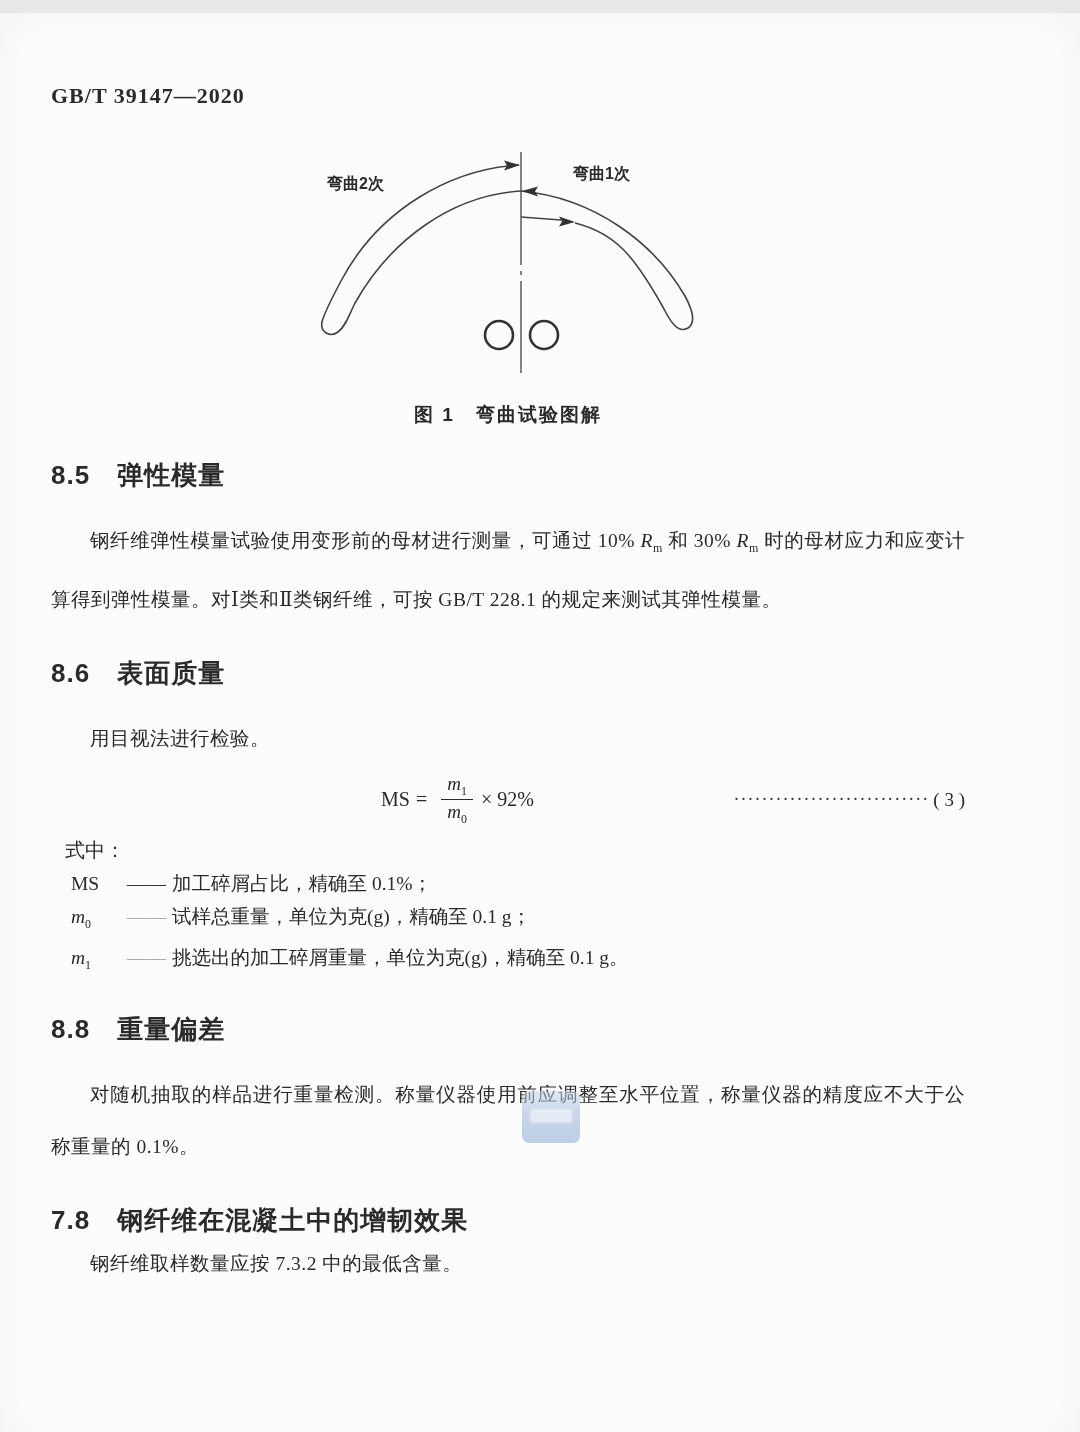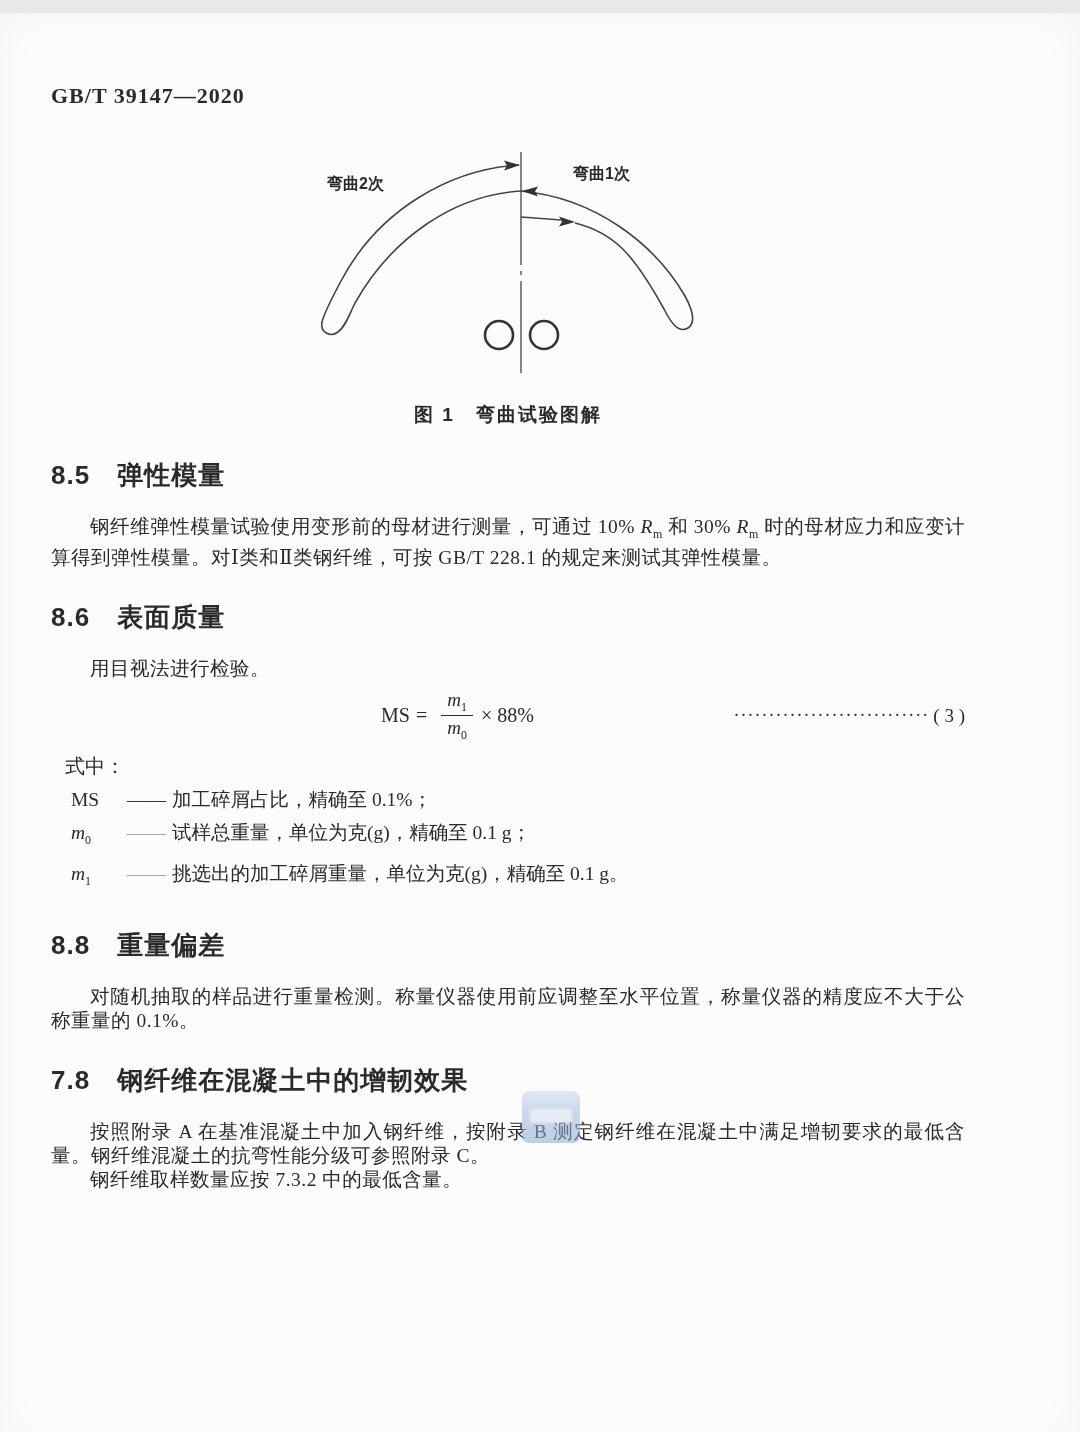--- a/index.html
+++ b/index.html
@@ -32,21 +32,21 @@
     margin-top:8px;text-align:center;
     font-family:Liberation Sans, sans-serif;
     font-weight:bold;font-size:19px;letter-spacing:2px;
   }
   h2.sec{
     font-family:"Liberation Sans","DejaVu Sans",sans-serif;
     font-weight:bold;font-size:26px;
     margin:30px 0 0 0;letter-spacing:1px;
   }
   p.body{
-    font-size:19.5px;line-height:24px;margin:22px 0 0 0;
+    font-size:19.5px;line-height:52px;margin:22px 0 0 0;
     text-align:justify;text-indent:2em;letter-spacing:0.5px;
   }
   p.body.noindent-follow{margin-top:0;}
   .rvar{font-style:italic;font-family:"Liberation Serif","DejaVu Serif",serif;}
   sub{font-size:12px;font-style:normal;}
   .formula-row{
     display:flex;align-items:center;margin:8px 0 4px 0;font-size:20px;
   }
   .f-spacer{width:330px;flex:none;}
   .formula{display:flex;align-items:center;white-space:nowrap;}
@@ -118,21 +118,21 @@
 
   <div class="formula-row">
     <span class="f-spacer"></span>
     <span class="formula">
       <span>MS</span>
       <span style="margin:0 6px;">=</span>
       <span class="frac">
         <span class="num rvar"><span>m</span><sub>1</sub></span>
         <span class="den rvar"><span>m</span><sub>0</sub></span>
       </span>
-      <span>× 88%</span>
+      <span>× 92%</span>
     </span>
     <span class="dots">····························</span>
     <span class="eqno">( 3 )</span>
   </div>
 
   <div class="where">式中：</div>
   <div class="defs">
     <div class="def-row">
       <span class="def-term"><span>MS</span></span>
       <span class="def-dash">——</span>
@@ -147,17 +147,16 @@
       <span class="def-term rvar"><span>m</span><sub>1</sub></span>
       <span class="def-dash light">——</span>
       <span>挑选出的加工碎屑重量，单位为克(g)，精确至 0.1 g。</span>
     </div>
   </div>
 
   <h2 class="sec">8.8　重量偏差</h2>
   <p class="body">对随机抽取的样品进行重量检测。称量仪器使用前应调整至水平位置，称量仪器的精度应不大于公称重量的 0.1%。</p>
 
   <h2 class="sec">7.8　钢纤维在混凝土中的增韧效果</h2>
-  <p class="body">按照附录 A 在基准混凝土中加入钢纤维，按附录 B 测定钢纤维在混凝土中满足增韧要求的最低含量。钢纤维混凝土的抗弯性能分级可参照附录 C。</p>
   <p class="body noindent-follow">钢纤维取样数量应按 7.3.2 中的最低含量。</p>
 
   <div class="watermark"></div>
 </div>
 
 </body></html>

